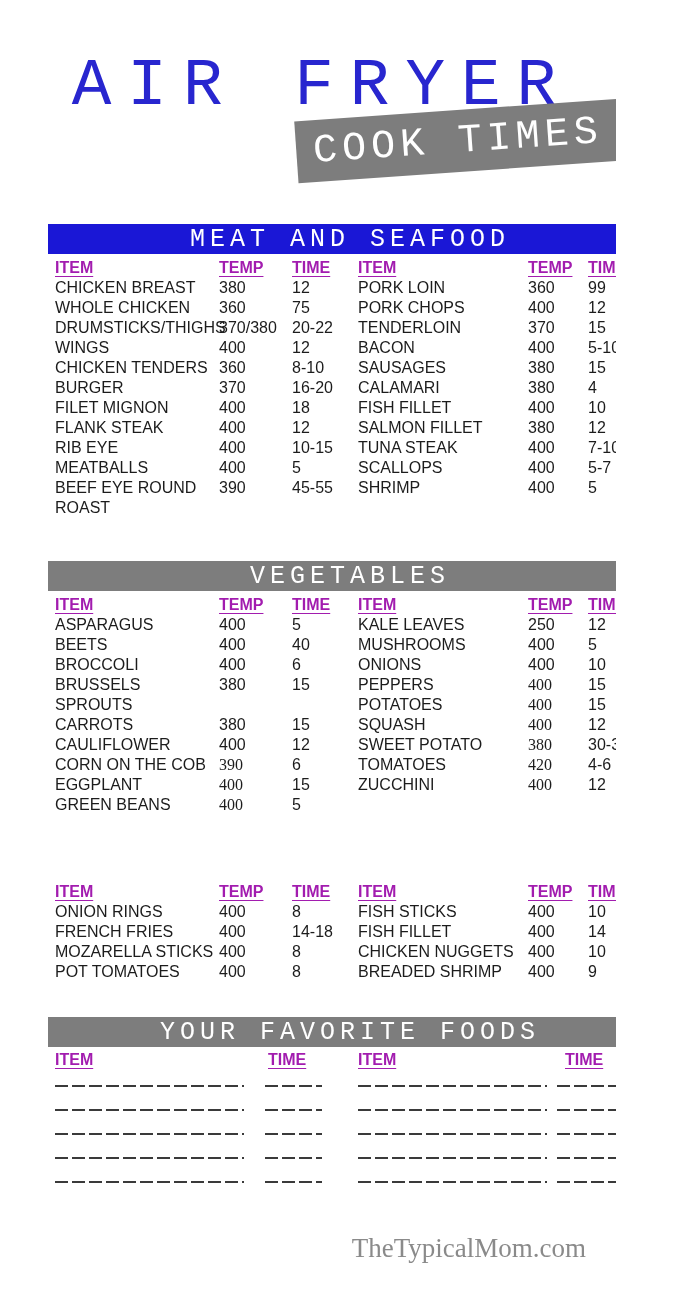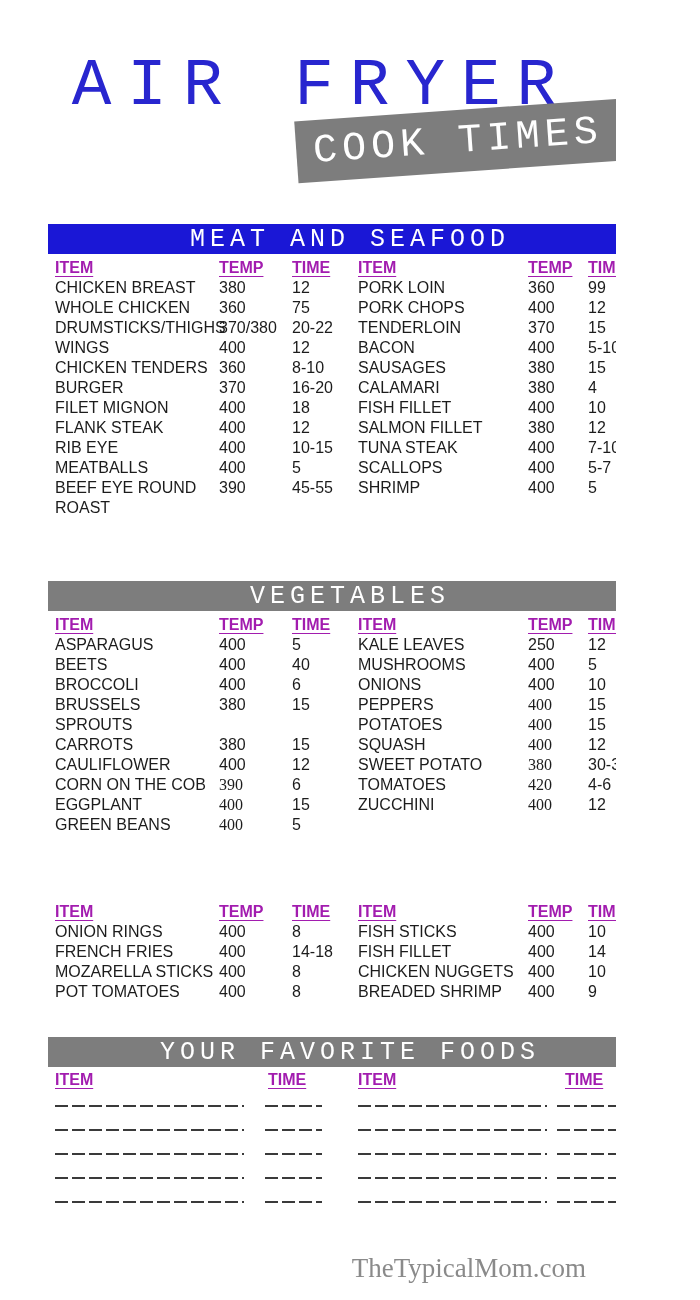--- a/index.html
+++ b/index.html
@@ -11,21 +11,21 @@
         font-weight:400;font-size:66px;line-height:70px;letter-spacing:16px;color:#2826cf;
         transform:translateX(14px);white-space:nowrap;}
   .banner{position:absolute;top:110px;left:296px;width:324px;height:62px;background:#7d7d7d;
         transform:rotate(-4deg);display:flex;align-items:center;justify-content:center;}
   .banner span{font-family:"Liberation Mono",monospace;font-size:40px;letter-spacing:5px;
         color:#ffffff;white-space:nowrap;}
 
   
   .food-section{margin-left:48px;width:604px;}
   .sec-meat{margin-top:102px;}
-  .sec-veg{margin-top:63px;}
+  .sec-veg{margin-top:43px;}
   .sec-frozen{margin-top:63px;}
   .sec-fav{margin-top:35px;}
   .bar{height:30px;display:flex;align-items:center;justify-content:center;
         font-family:"Liberation Mono",monospace;font-size:25px;letter-spacing:5px;
         color:#ffffff;white-space:nowrap;}
   .bar.blue{background:#1a17d6;}
   .bar.gray{background:#7d7d7d;}
 
   .tables{display:flex;}
   .half{width:302px;box-sizing:border-box;}

